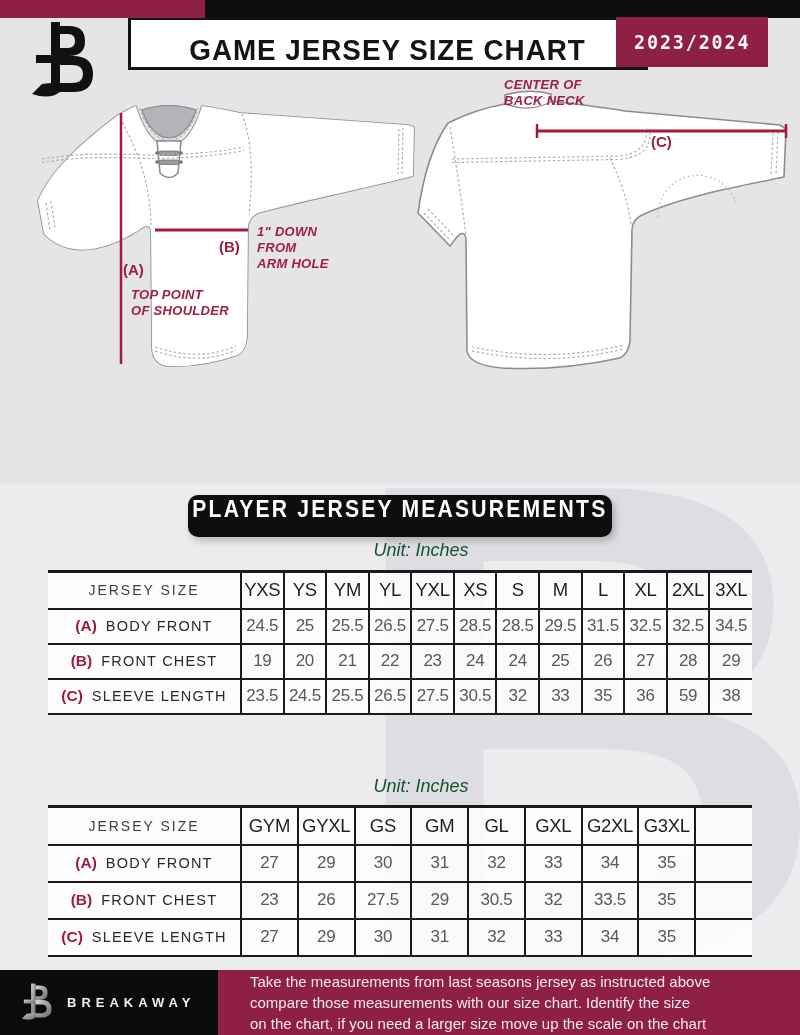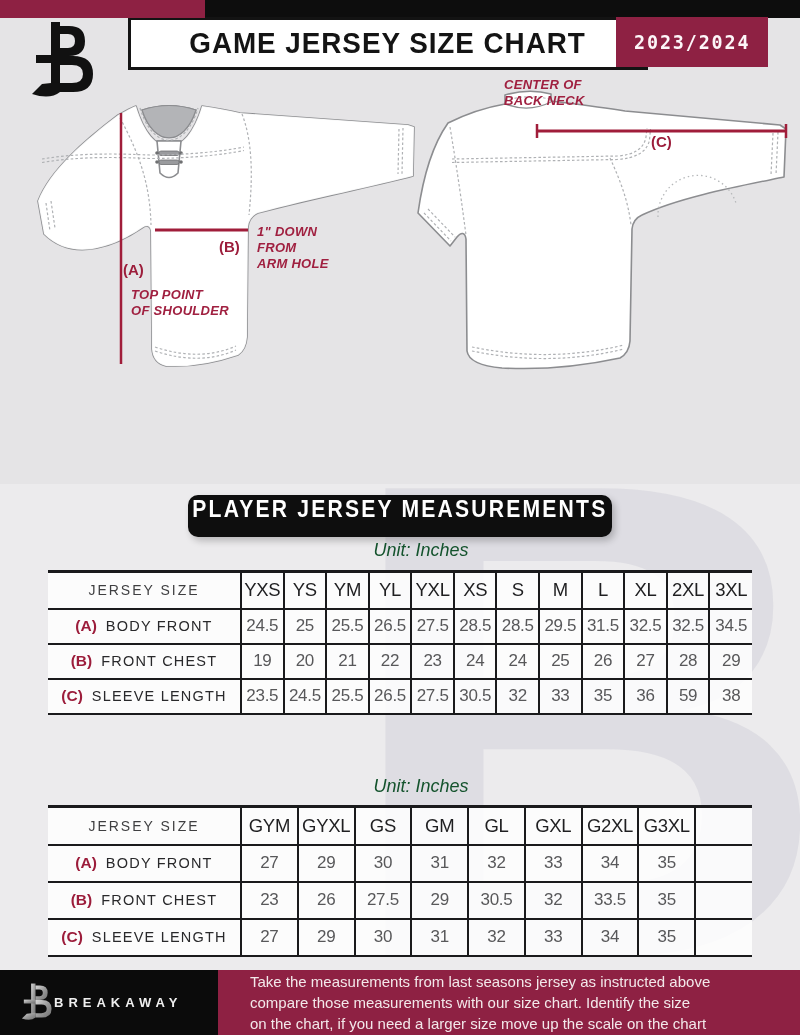--- a/index.html
+++ b/index.html
@@ -3,21 +3,21 @@
 <meta charset="utf-8">
 <style>
   html,body{margin:0;padding:0;background:#cfcfd2;}
   .page{position:relative;width:800px;height:1035px;margin:0 auto;background:#e5e4e6;
         overflow:hidden;font-family:"Liberation Sans",sans-serif;}
   .abs{position:absolute;}
   
   .bar-black{left:128px;top:0;width:672px;height:18px;background:#0d0d0d;z-index:3;}
   .bar-maroon{left:0;top:0;width:205px;height:18px;background:#8e2143;z-index:4;}
   .title-box{left:128px;top:17px;width:520px;height:53px;background:#ffffff;border:3px solid #131313;
-             box-sizing:border-box;display:flex;align-items:center;justify-content:center;z-index:3;}
+             box-sizing:border-box;display:flex;align-items:flex-end;justify-content:center;z-index:3;}
   .title-box h1{margin:0;font-size:29px;font-weight:800;color:#141414;letter-spacing:1px;transform:scaleX(.96);white-space:nowrap;}
   .season-box{left:616px;top:17px;width:152px;height:50px;background:#8e2143;display:flex;align-items:center;
               justify-content:center;z-index:3;}
   .season-box span{font-family:"DejaVu Sans Mono",monospace;font-weight:bold;font-size:20px;color:#fdf6f8;
               letter-spacing:2px;transform:scaleX(.92);}
   .brand-logo{left:24px;top:20px;z-index:3;}
   
   .diagram-svg{left:0;top:85px;z-index:2;}
   .ann{position:absolute;z-index:3;color:#a02040;font-style:italic;font-weight:600;font-size:13px;
        line-height:1.22;letter-spacing:.3px;white-space:pre-line;}
@@ -47,21 +47,21 @@
   th.label-col{font-weight:400;font-size:14px;letter-spacing:2px;color:#3f3f41;}
   td.num{font-weight:400;font-size:17px;color:#58585a;letter-spacing:-.3px;}
   .rk{font-weight:800;font-size:15.5px;color:#9c1d3b;margin-right:9px;}
   .rl{font-weight:500;font-size:14.5px;color:#29292b;letter-spacing:1.2px;}
   
   .watermark{left:340px;top:455px;z-index:1;font-weight:800;font-size:680px;line-height:.78;
              color:rgba(188,188,200,.28);user-select:none;}
   .lower-bg{left:0;top:484px;width:800px;height:486px;background:#ecebed;z-index:0;}
   
   .f-black{left:0;top:970px;width:218px;height:65px;background:#0b0b0b;display:flex;align-items:center;
-           padding-left:18px;box-sizing:border-box;gap:0;z-index:3;}
+           padding-left:18px;box-sizing:border-box;gap:13px;z-index:3;}
   .wordmark{color:#efefef;font-weight:bold;font-size:13px;letter-spacing:5px;}
   .f-maroon{left:218px;top:970px;width:582px;height:65px;background:#8e2143;display:flex;align-items:center;z-index:3;}
   .f-maroon p{margin:0;padding-left:32px;color:#f3e8ea;font-size:15px;line-height:21px;white-space:pre-line;}
   
   .jfill{fill:#ffffff;stroke:#8c8d90;stroke-width:1.6;stroke-linejoin:round;}
   .gfill{fill:#b3b4b7;stroke:#8c8d90;stroke-width:1.2;}
   .seam{fill:none;stroke:#afb1b4;stroke-width:1.2;stroke-dasharray:2.6 2.2;}
   .dots{fill:none;stroke:#b6b8ba;stroke-width:1.3;stroke-dasharray:1.5 3;}
   .mline{stroke:#a01d3a;fill:none;}
 </style>

